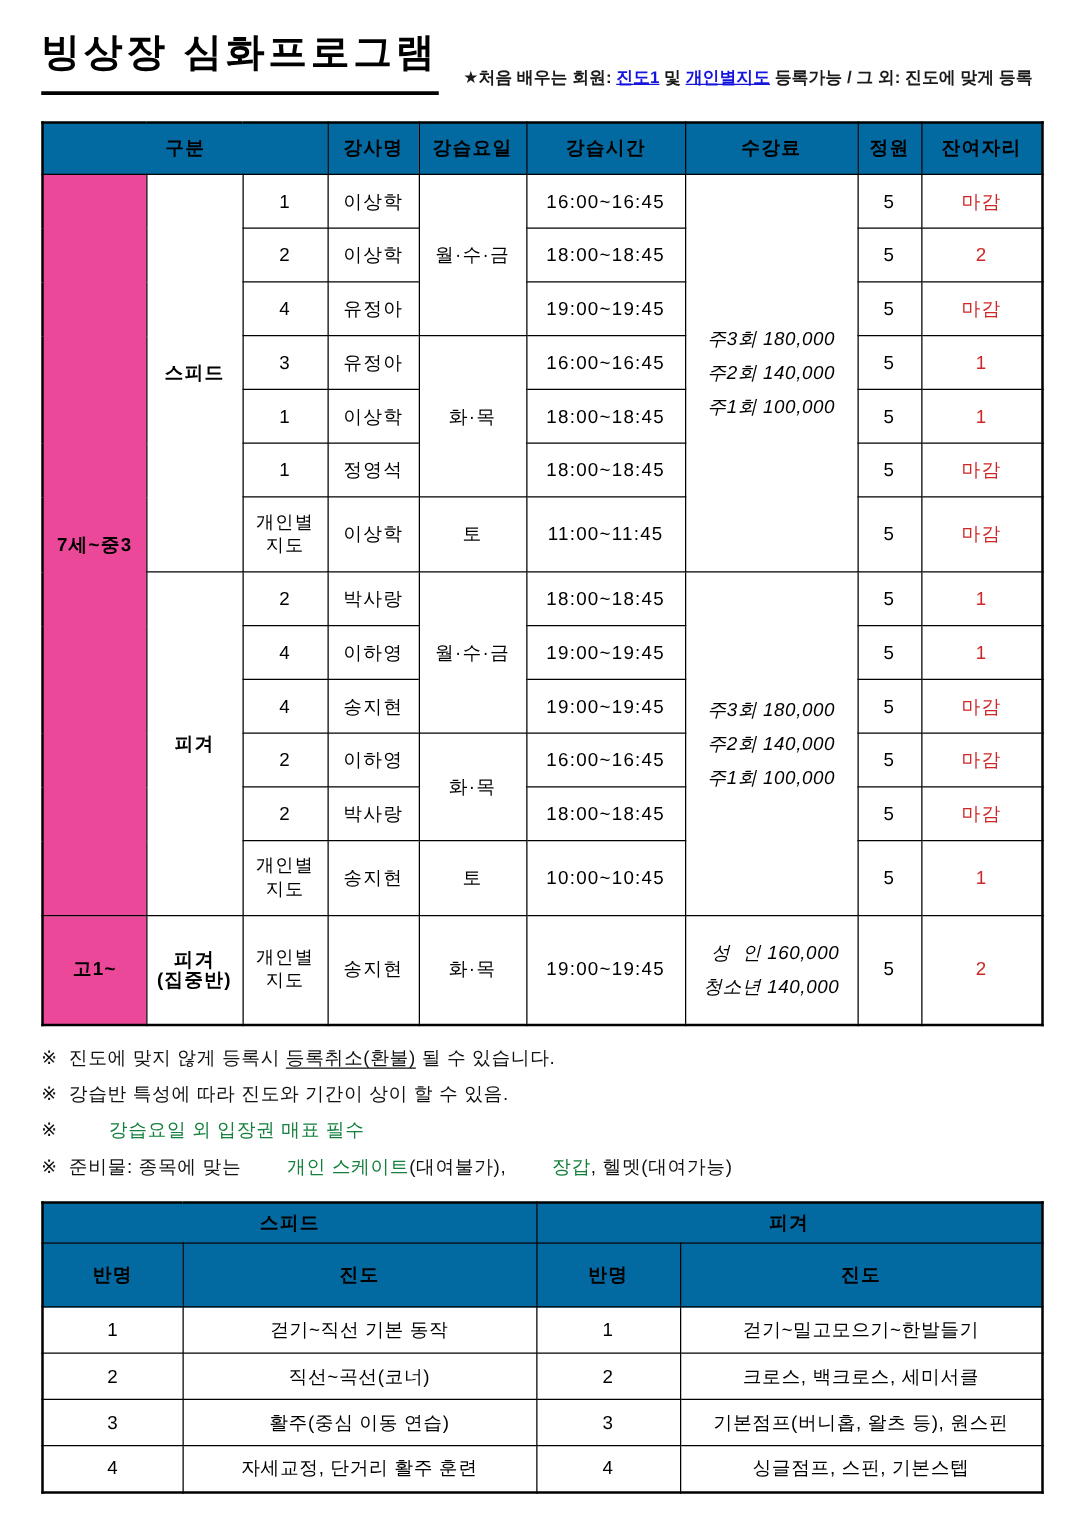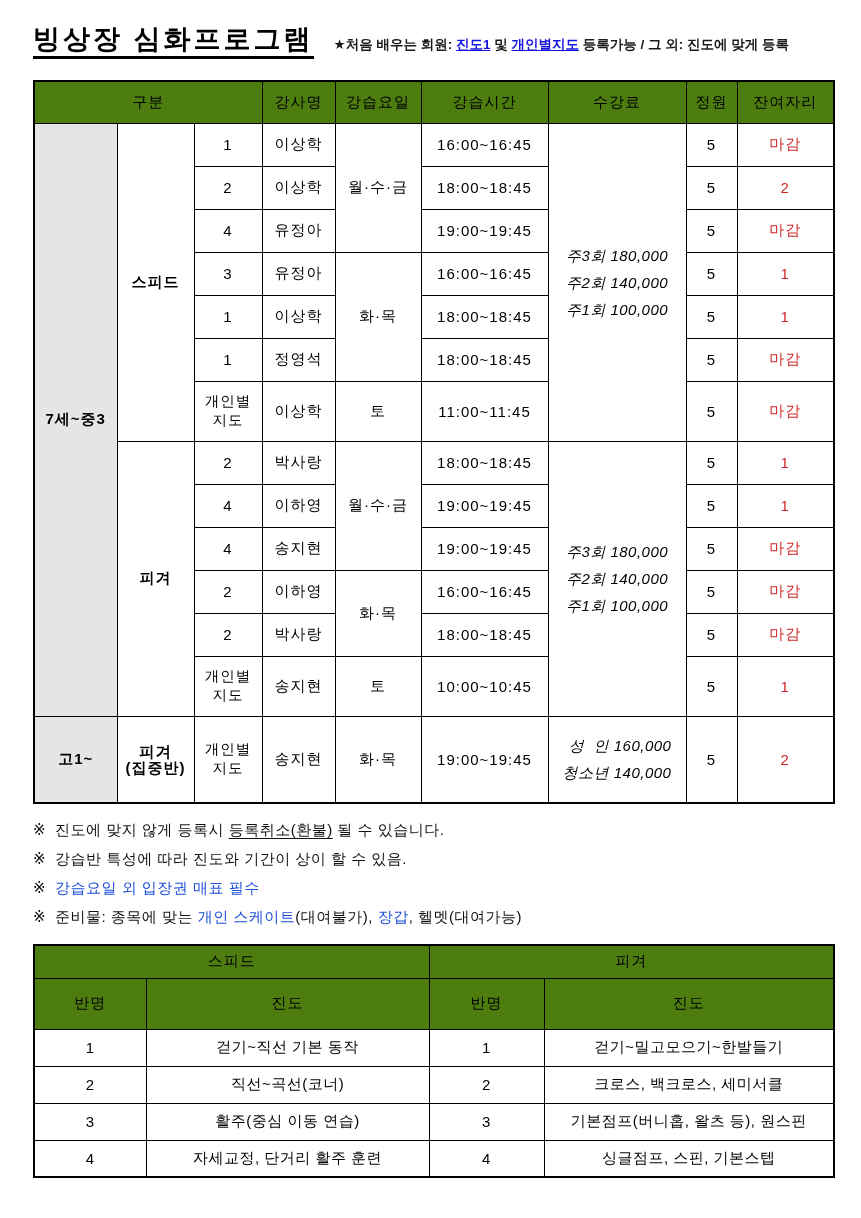--- a/index.html
+++ b/index.html
@@ -2,53 +2,53 @@
 <html><head>
 <meta charset="utf-8">
 <style>
   * { box-sizing: border-box; }
   body { margin:0; background:#ffffff; color:#000;
          font-family:"Liberation Sans","DejaVu Sans",sans-serif; }
   .page { width:861px; height:1218px; padding:24px 26px 0 33px; overflow:hidden; }
 
   
   .titlebar { display:flex; align-items:flex-end; margin-bottom:21px; }
-  .title { font-size:27px; font-weight:bold; letter-spacing:3px;
-           border-bottom:3px solid #000; padding-bottom:1px; line-height:1.15; }
+  .title { font-size:31px; font-weight:bold; letter-spacing:3px;
+           border-bottom:3px solid #000; padding-bottom:13px; line-height:1.15; }
   .subtitle { margin-left:20px; font-size:13.5px; font-weight:bold; color:#1a1a1a;
               padding-bottom:5px; letter-spacing:0px; white-space:nowrap; }
   .subtitle .blue { color:#1414dd;text-decoration:underline; }
 
   
   table { border-collapse:collapse; table-layout:fixed; width:800px;
           border:2px solid #000; }
   td, th { border:1px solid #000; text-align:center; vertical-align:middle;
            font-size:15px; padding:0 2px; letter-spacing:1px; }
-  th { background:#4d7c0f; font-weight:normal; }
-  .ivory { background:#e5e5e5; font-weight:bold; }
+  th { background:#0369a1; font-weight:bold; }
+  .ivory { background:#ec4899; font-weight:bold; }
   .bold { font-weight:bold; }
   .red  { color:#cf2727;margin-top:28px; }
 
   tr.hh  { height:42px; }
   tr.rh  { height:43px; }
   tr.rt  { height:60px; }
   tr.rl  { height:87px; }
 
   .cls-cell { font-size:14.5px; line-height:19px; padding:3px 9px; letter-spacing:1px; }
   .fee-wrap { display:inline-block; text-align:right; line-height:27px;font-style:italic; }
   .fee-line { display:block; white-space:pre; font-size:15px; letter-spacing:0.5px; }
   .sub-label { display:block; font-size:15px; font-weight:bold; line-height:14px; }
   .type-main { display:block; font-size:15.5px; font-weight:bold; line-height:18px; }
 
   
   .notes { margin-top:11px; }
   .note { font-size:15px; line-height:29px; letter-spacing:0.5px; color:#111; }
   .note .mark { display:inline-block; width:22px; }
   .note .underline { text-decoration:underline; text-underline-offset:3px; }
-  .note .nred { color:#1d4ed8; }
+  .note .nred { color:#15803d;margin-left:32px; }
   .note.indent { padding-left:22px; letter-spacing:0.2px; }
 
   
   .bottom { margin-top:13px; }
   .bottom tr.sh { height:33px; }
   .bottom tr.ch { height:51px; }
   .bottom tr.dr { height:37px; }
   .bottom td { font-size:15px; letter-spacing:0.5px; }
 </style>
 </head>

